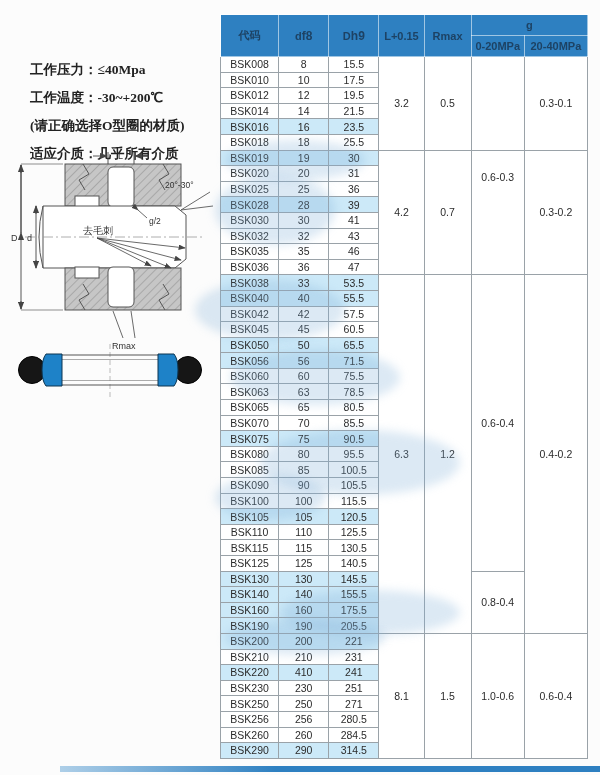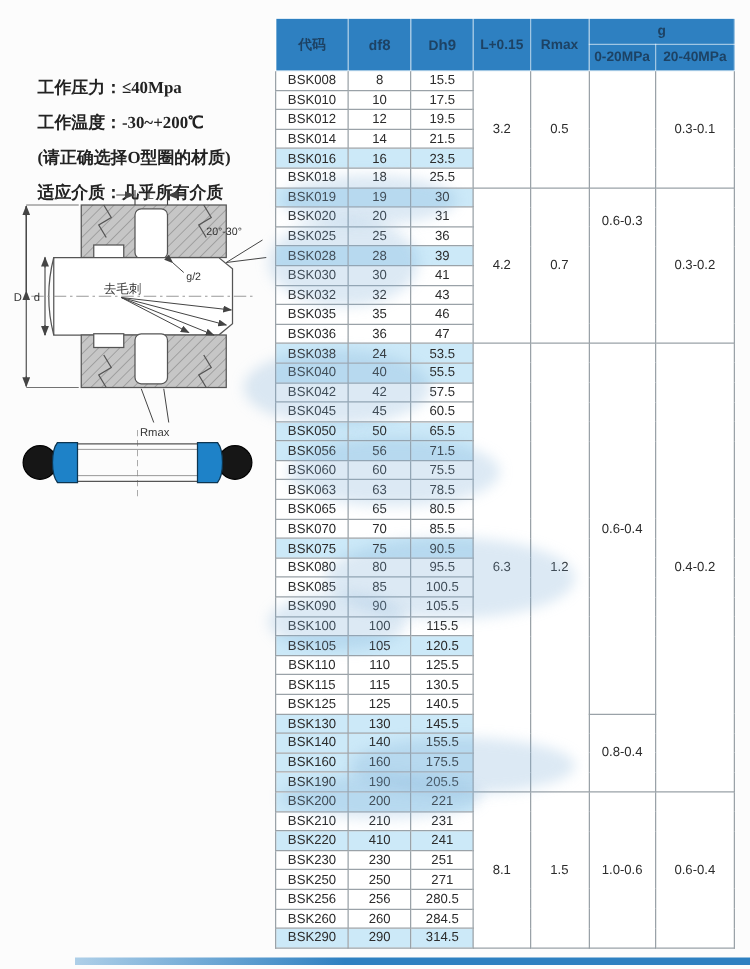--- a/index.html
+++ b/index.html
@@ -273,21 +273,21 @@
           <td class="c-d">35</td>
           <td class="c-D">46</td>
         </tr>
         <tr>
           <td class="c-code">BSK036</td>
           <td class="c-d">36</td>
           <td class="c-D">47</td>
         </tr>
         <tr class="hl">
           <td class="c-code">BSK038</td>
-          <td class="c-d">24</td>
+          <td class="c-d">33</td>
           <td class="c-D">53.5</td>
           <td class="c-L" rowspan="23">6.3</td>
           <td class="c-rmax" rowspan="23">1.2</td>
           <td class="c-g1" rowspan="19">0.6-0.4</td>
           <td class="c-g2" rowspan="23">0.4-0.2</td>
         </tr>
         <tr class="hl">
           <td class="c-code">BSK040</td>
           <td class="c-d">40</td>
           <td class="c-D">55.5</td>

